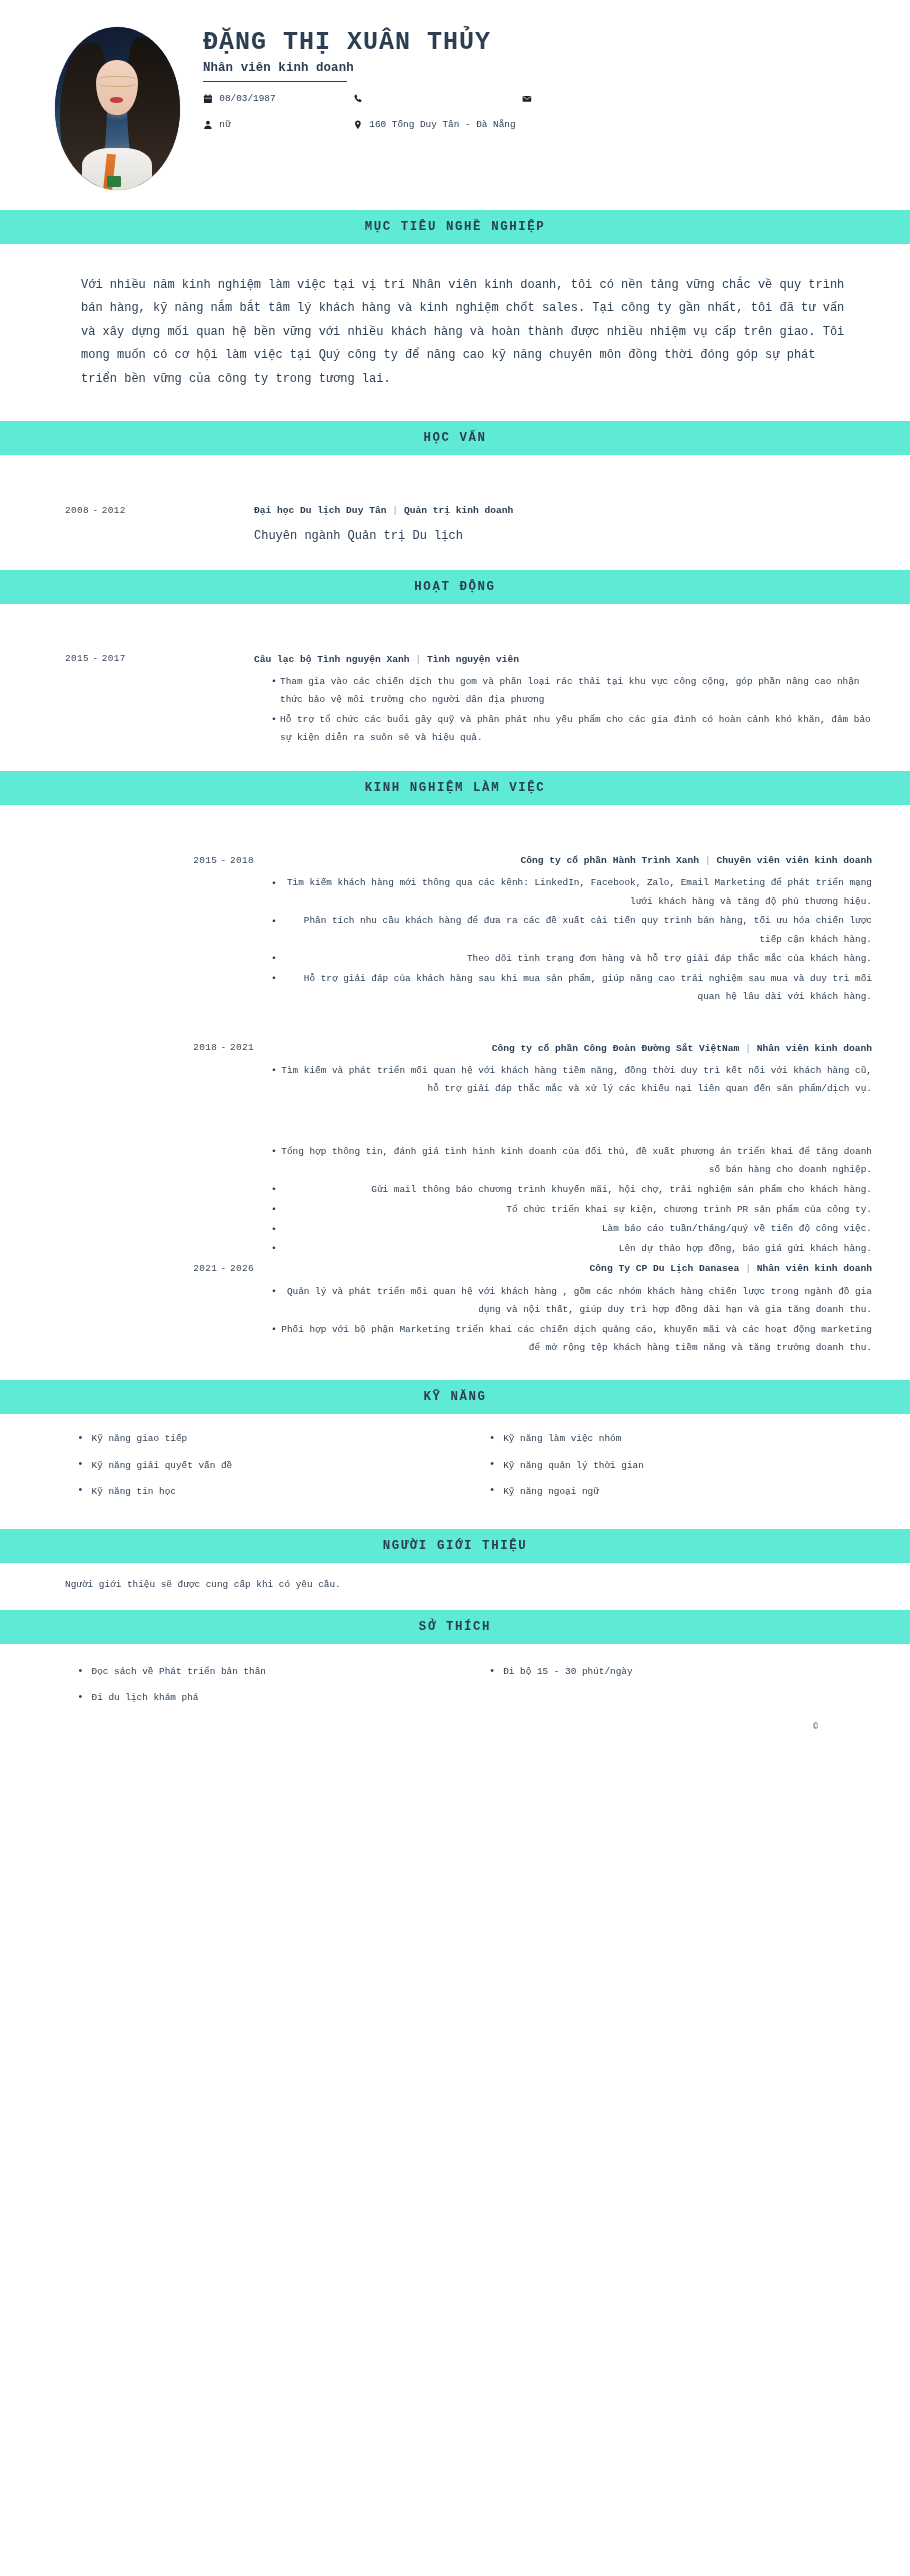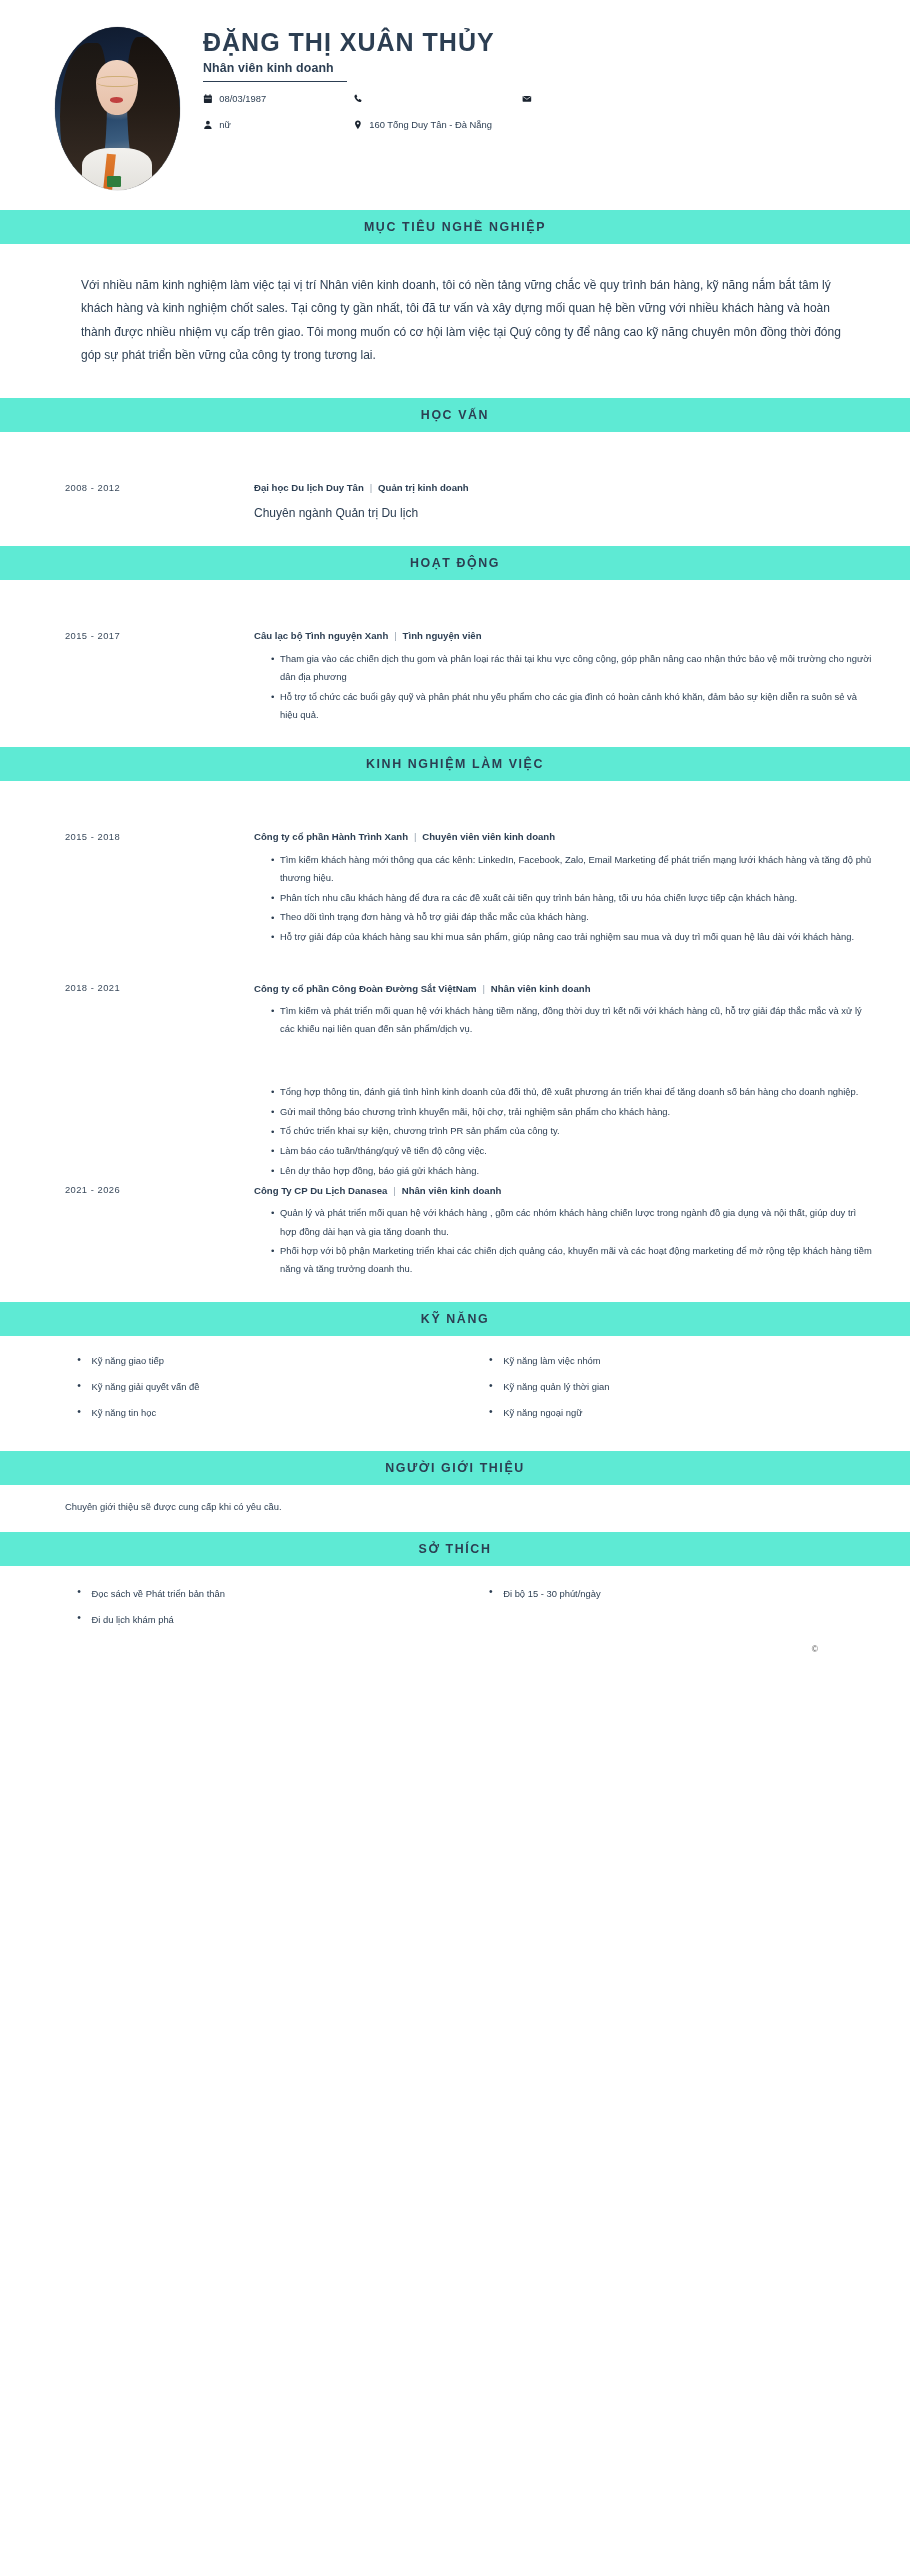--- a/index.html
+++ b/index.html
@@ -12,20 +12,21 @@
     width: 910px;
     min-height: 2576px;
     font-family: "Liberation Sans", "DejaVu Sans", sans-serif;
     color: #2c3e52;
     -webkit-font-smoothing: antialiased;
   }
   .page {
     width: 910px;
     position: relative;
     background: #ffffff;
+    font-family: Liberation Mono, monospace;
   }
 
   
   .header {
     display: flex;
     align-items: flex-start;
     padding: 22px 0 19.5px 31px;
     background: #ffffff;
   }
   .avatar-wrap {
@@ -430,21 +431,21 @@
           <li>Tham gia vào các chiến dịch thu gom và phân loại rác thải tại khu vực công cộng, góp phần nâng cao nhận thức bảo vệ môi trường cho người dân địa phương</li>
           <li>Hỗ trợ tổ chức các buổi gây quỹ và phân phát nhu yếu phẩm cho các gia đình có hoàn cảnh khó khăn, đảm bảo sự kiện diễn ra suôn sẻ và hiệu quả.</li>
         </ul>
       </div>
     </div>
   </div>
 
   <div class="band">
     <h2>KINH NGHIỆM LÀM VIỆC</h2>
   </div>
-  <div class="block" style="padding-top:17px;padding-bottom:22px;">
+  <div class="block" style="padding-top:17px;padding-bottom:22px;text-align:right;">
 
     <div class="entry">
       <div class="entry-dates">
         <span>2015</span><span class="dash">-</span><span>2018</span>
       </div>
       <div class="entry-body">
         <div class="entry-headline">
           <span>Công ty cổ phần Hành Trình Xanh</span><span class="sep">|</span><span>Chuyên viên viên kinh doanh</span>
         </div>
         <ul class="bullets">
@@ -508,21 +509,21 @@
       <li>Kỹ năng làm việc nhóm</li>
       <li>Kỹ năng quản lý thời gian</li>
       <li>Kỹ năng ngoại ngữ</li>
     </ul>
   </div>
 
   <div class="band">
     <h2>NGƯỜI GIỚI THIỆU</h2>
   </div>
   <div class="ref-text">
-    <span>Chuyên giới thiệu sẽ được cung cấp khi có yêu cầu.</span>
+    <span>Người giới thiệu sẽ được cung cấp khi có yêu cầu.</span>
   </div>
 
   <div class="band">
     <h2>SỞ THÍCH</h2>
   </div>
   <div class="twocol" style="padding-top:19.5px;padding-bottom:6.5px;">
     <ul>
       <li>Đọc sách về Phát triển bản thân</li>
       <li>Đi du lịch khám phá</li>
     </ul>

